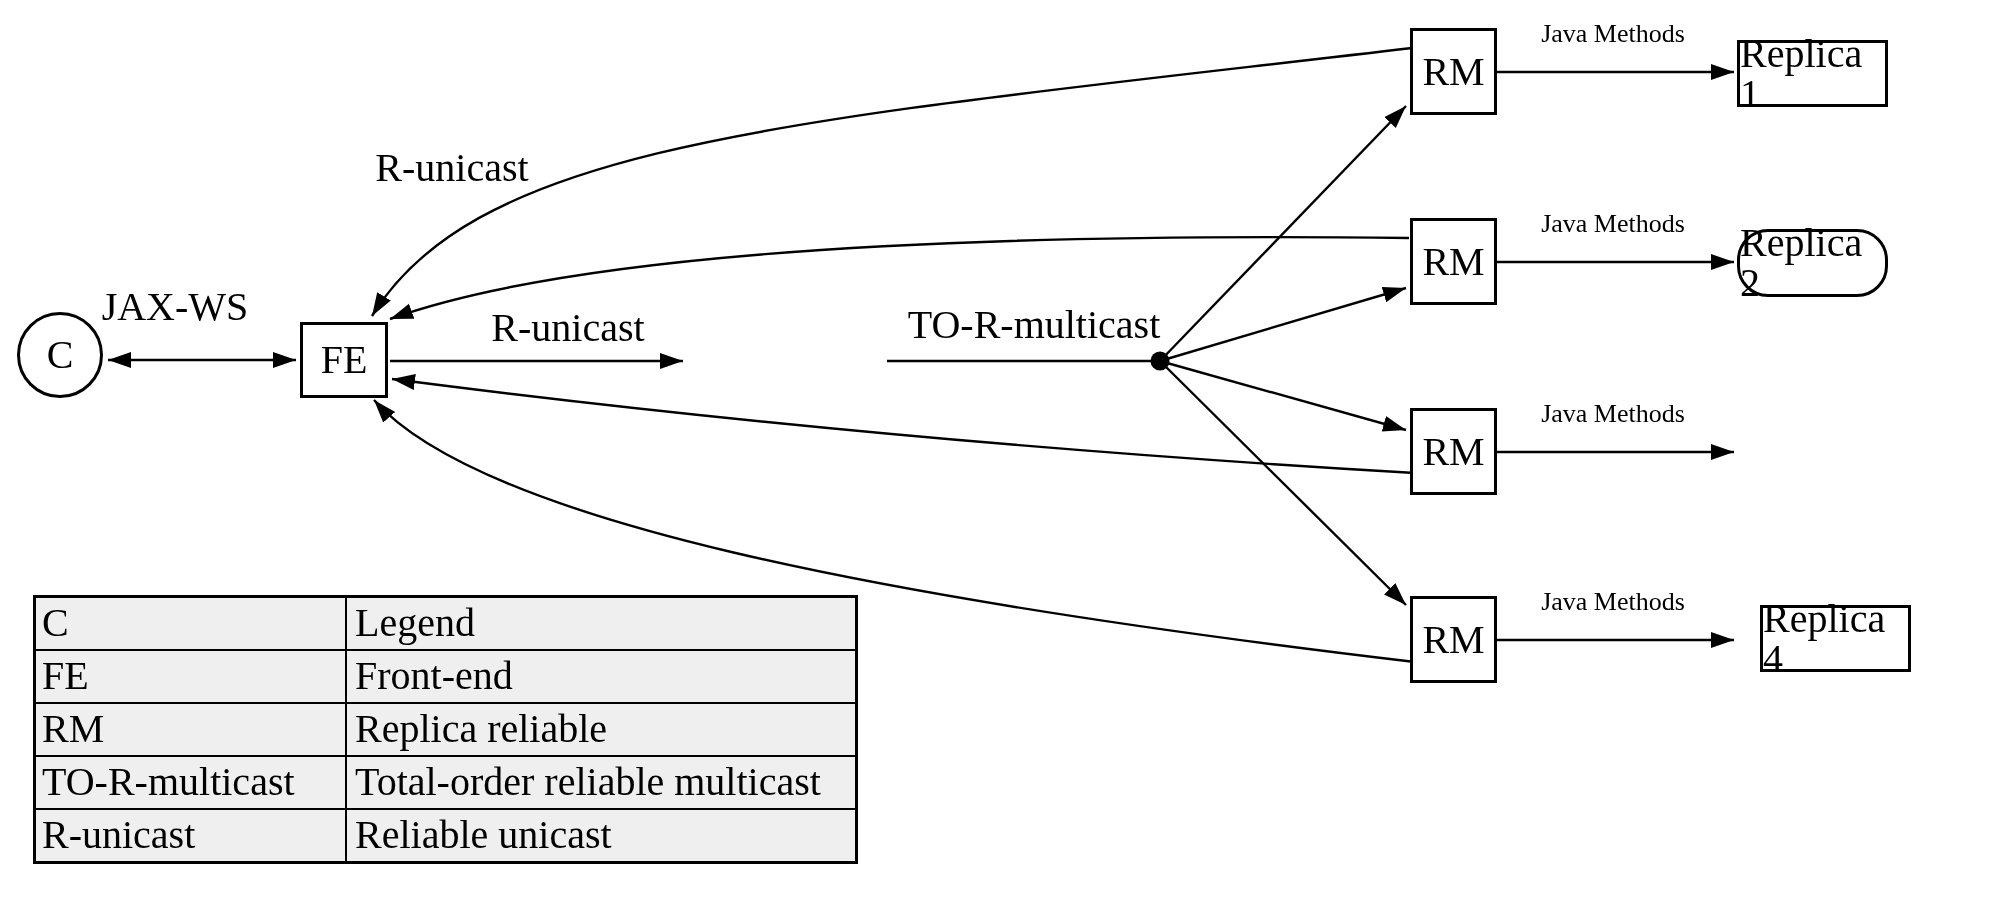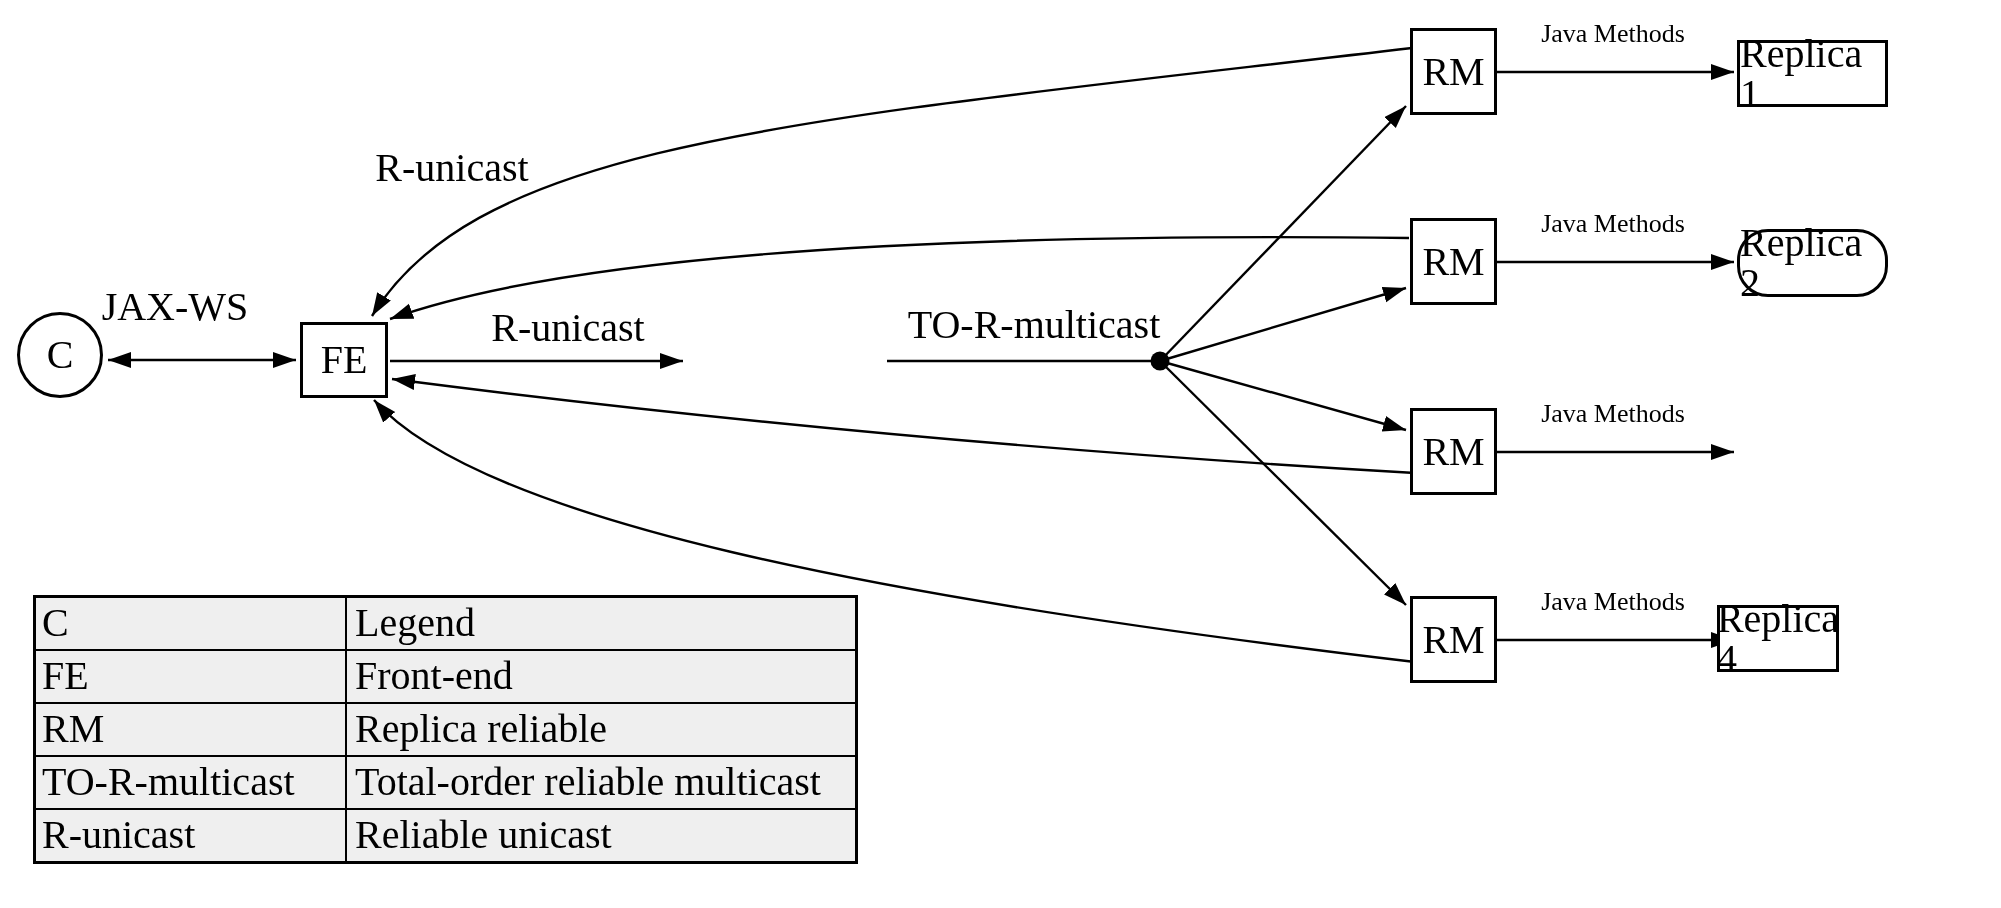--- a/index.html
+++ b/index.html
@@ -110,21 +110,21 @@
   <div class="node" style="left:300px; top:322px; width:88px; height:76px;">FE</div>
 
 
   <div class="node" style="left:1410px; top:28px; width:87px; height:87px;">RM</div>
   <div class="node" style="left:1410px; top:218px; width:87px; height:87px;">RM</div>
   <div class="node" style="left:1410px; top:408px; width:87px; height:87px;">RM</div>
   <div class="node" style="left:1410px; top:596px; width:87px; height:87px;">RM</div>
 
   <div class="node" style="left:1737px; top:40px; width:151px; height:67px;">Replica 1</div>
   <div class="node" style="left:1737px; top:229px; width:151px; height:68px;border-radius:31px;">Replica 2</div>
-  <div class="node" style="left:1717px; top:605px; width:122px; height:67px;">Replica 4</div>
+  <div class="node" style="left:1760px; top:605px; width:151px; height:67px;">Replica 4</div>
 
   <div class="edge-label" style="left:175px; top:285px;">JAX-WS</div>
 
   <div class="edge-label" style="left:568px; top:306px;">R-unicast</div>
 
   <div class="edge-label" style="left:452px; top:146px;">R-unicast</div>
 
   <div class="edge-label" style="left:1034px; top:303px;">TO-R-multicast</div>
 
   <div class="edge-label small" style="left:1613px; top:20px;">Java Methods</div>

